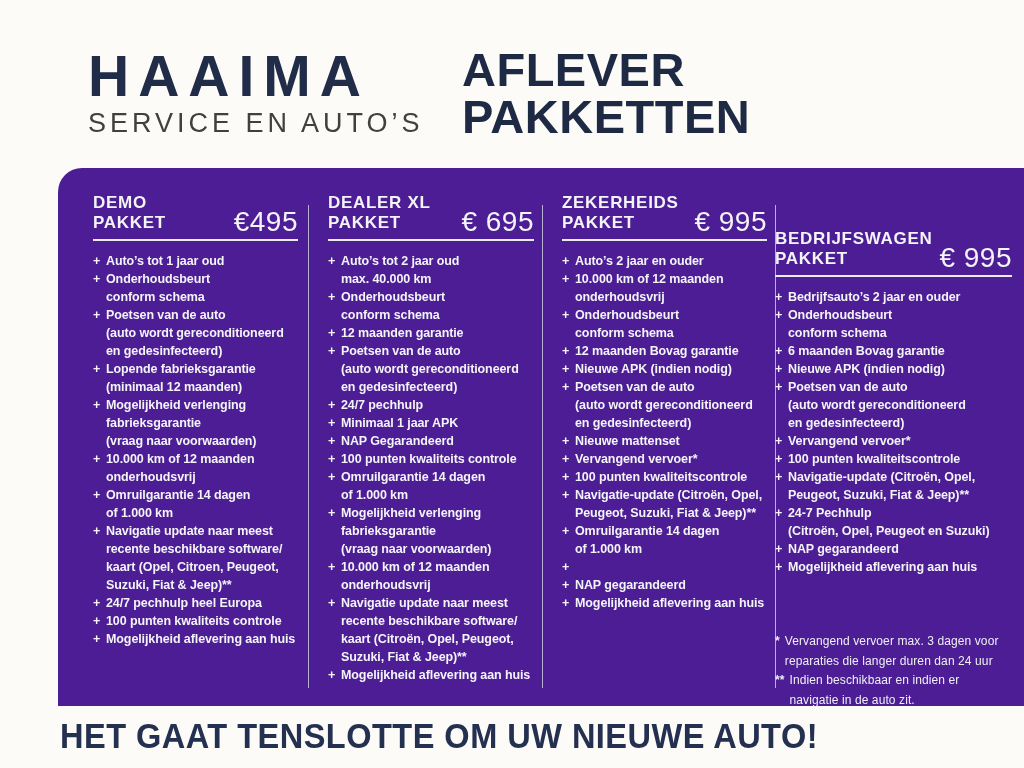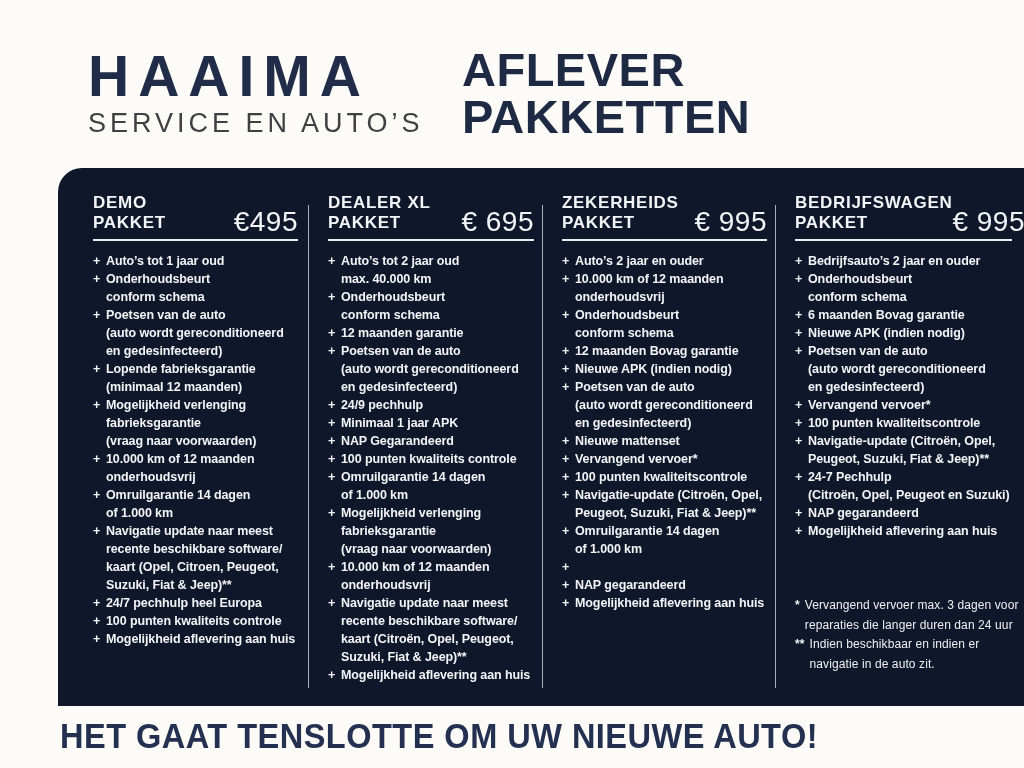--- a/index.html
+++ b/index.html
@@ -9,30 +9,30 @@
     font-family:"Liberation Sans", sans-serif;
   }
   
   .brand{position:absolute;left:88px;top:48px;color:#202c48;}
   .brand-name{font-size:57px;font-weight:700;letter-spacing:9px;line-height:1.0;white-space:nowrap;}
   .brand-tagline{font-size:27px;font-weight:400;letter-spacing:4px;margin-top:3px;color:#404040;white-space:nowrap;}
   .page-title{position:absolute;left:462px;top:46px;color:#1e2a44;font-weight:700;font-size:47px;line-height:47px;letter-spacing:0.5px;}
   
   .panel{
     position:absolute;left:58px;top:168px;width:966px;height:538px;
-    background:#0f172a;border-radius:24px 0 0 0;color:#f3f4f6;
+    background:#4c1d95;border-radius:24px 0 0 0;color:#f3f4f6;
   }
   .panel-cols{display:flex;padding-top:25px;height:513px;box-sizing:border-box;}
   .divider{position:absolute;top:37px;bottom:18px;width:1px;background:rgba(220,225,232,0.75);}
   .divider-1{left:250px;} .divider-2{left:484px;} .divider-3{left:717px;}
   .pkg{box-sizing:border-box;flex:none;}
   .pkg-1{width:250px;padding-left:35px;padding-right:10px;}
   .pkg-2{width:234px;padding-left:20px;padding-right:8px;}
   .pkg-3{width:233px;padding-left:20px;padding-right:8px;}
-  .pkg-4{width:249px;padding-left:20px;padding-right:12px;}
+  .pkg-4{width:249px;padding-right:12px;margin-top:36px;}
   .pkg-head{display:flex;justify-content:space-between;align-items:flex-end;}
   .pkg-title{font-size:17px;line-height:19.5px;font-weight:700;letter-spacing:0.7px;white-space:pre;}
   .pkg-price{font-size:28px;font-weight:400;letter-spacing:0.5px;line-height:21px;white-space:nowrap;}
   .pkg-rule{height:0;border-bottom:2px solid #e9ebee;margin-top:7px;}
   .pkg-items{margin-top:11px;}
   .item{display:flex;font-size:12.5px;line-height:18px;font-weight:700;letter-spacing:-0.1px;color:#f3f4f6;}
   .plus{width:13px;flex:none;}
   .itxt{white-space:pre;}
   
   .footnotes{margin-top:56px;}
@@ -153,21 +153,21 @@
             <span class="itxt">12 maanden garantie</span>
           </div>
           <div class="item">
             <span class="plus">+</span>
             <span class="itxt">Poetsen van de auto
 (auto wordt gereconditioneerd
 en gedesinfecteerd)</span>
           </div>
           <div class="item">
             <span class="plus">+</span>
-            <span class="itxt">24/9 pechhulp</span>
+            <span class="itxt">24/7 pechhulp</span>
           </div>
           <div class="item">
             <span class="plus">+</span>
             <span class="itxt">Minimaal 1 jaar APK</span>
           </div>
           <div class="item">
             <span class="plus">+</span>
             <span class="itxt">NAP Gegarandeerd</span>
           </div>
           <div class="item">

